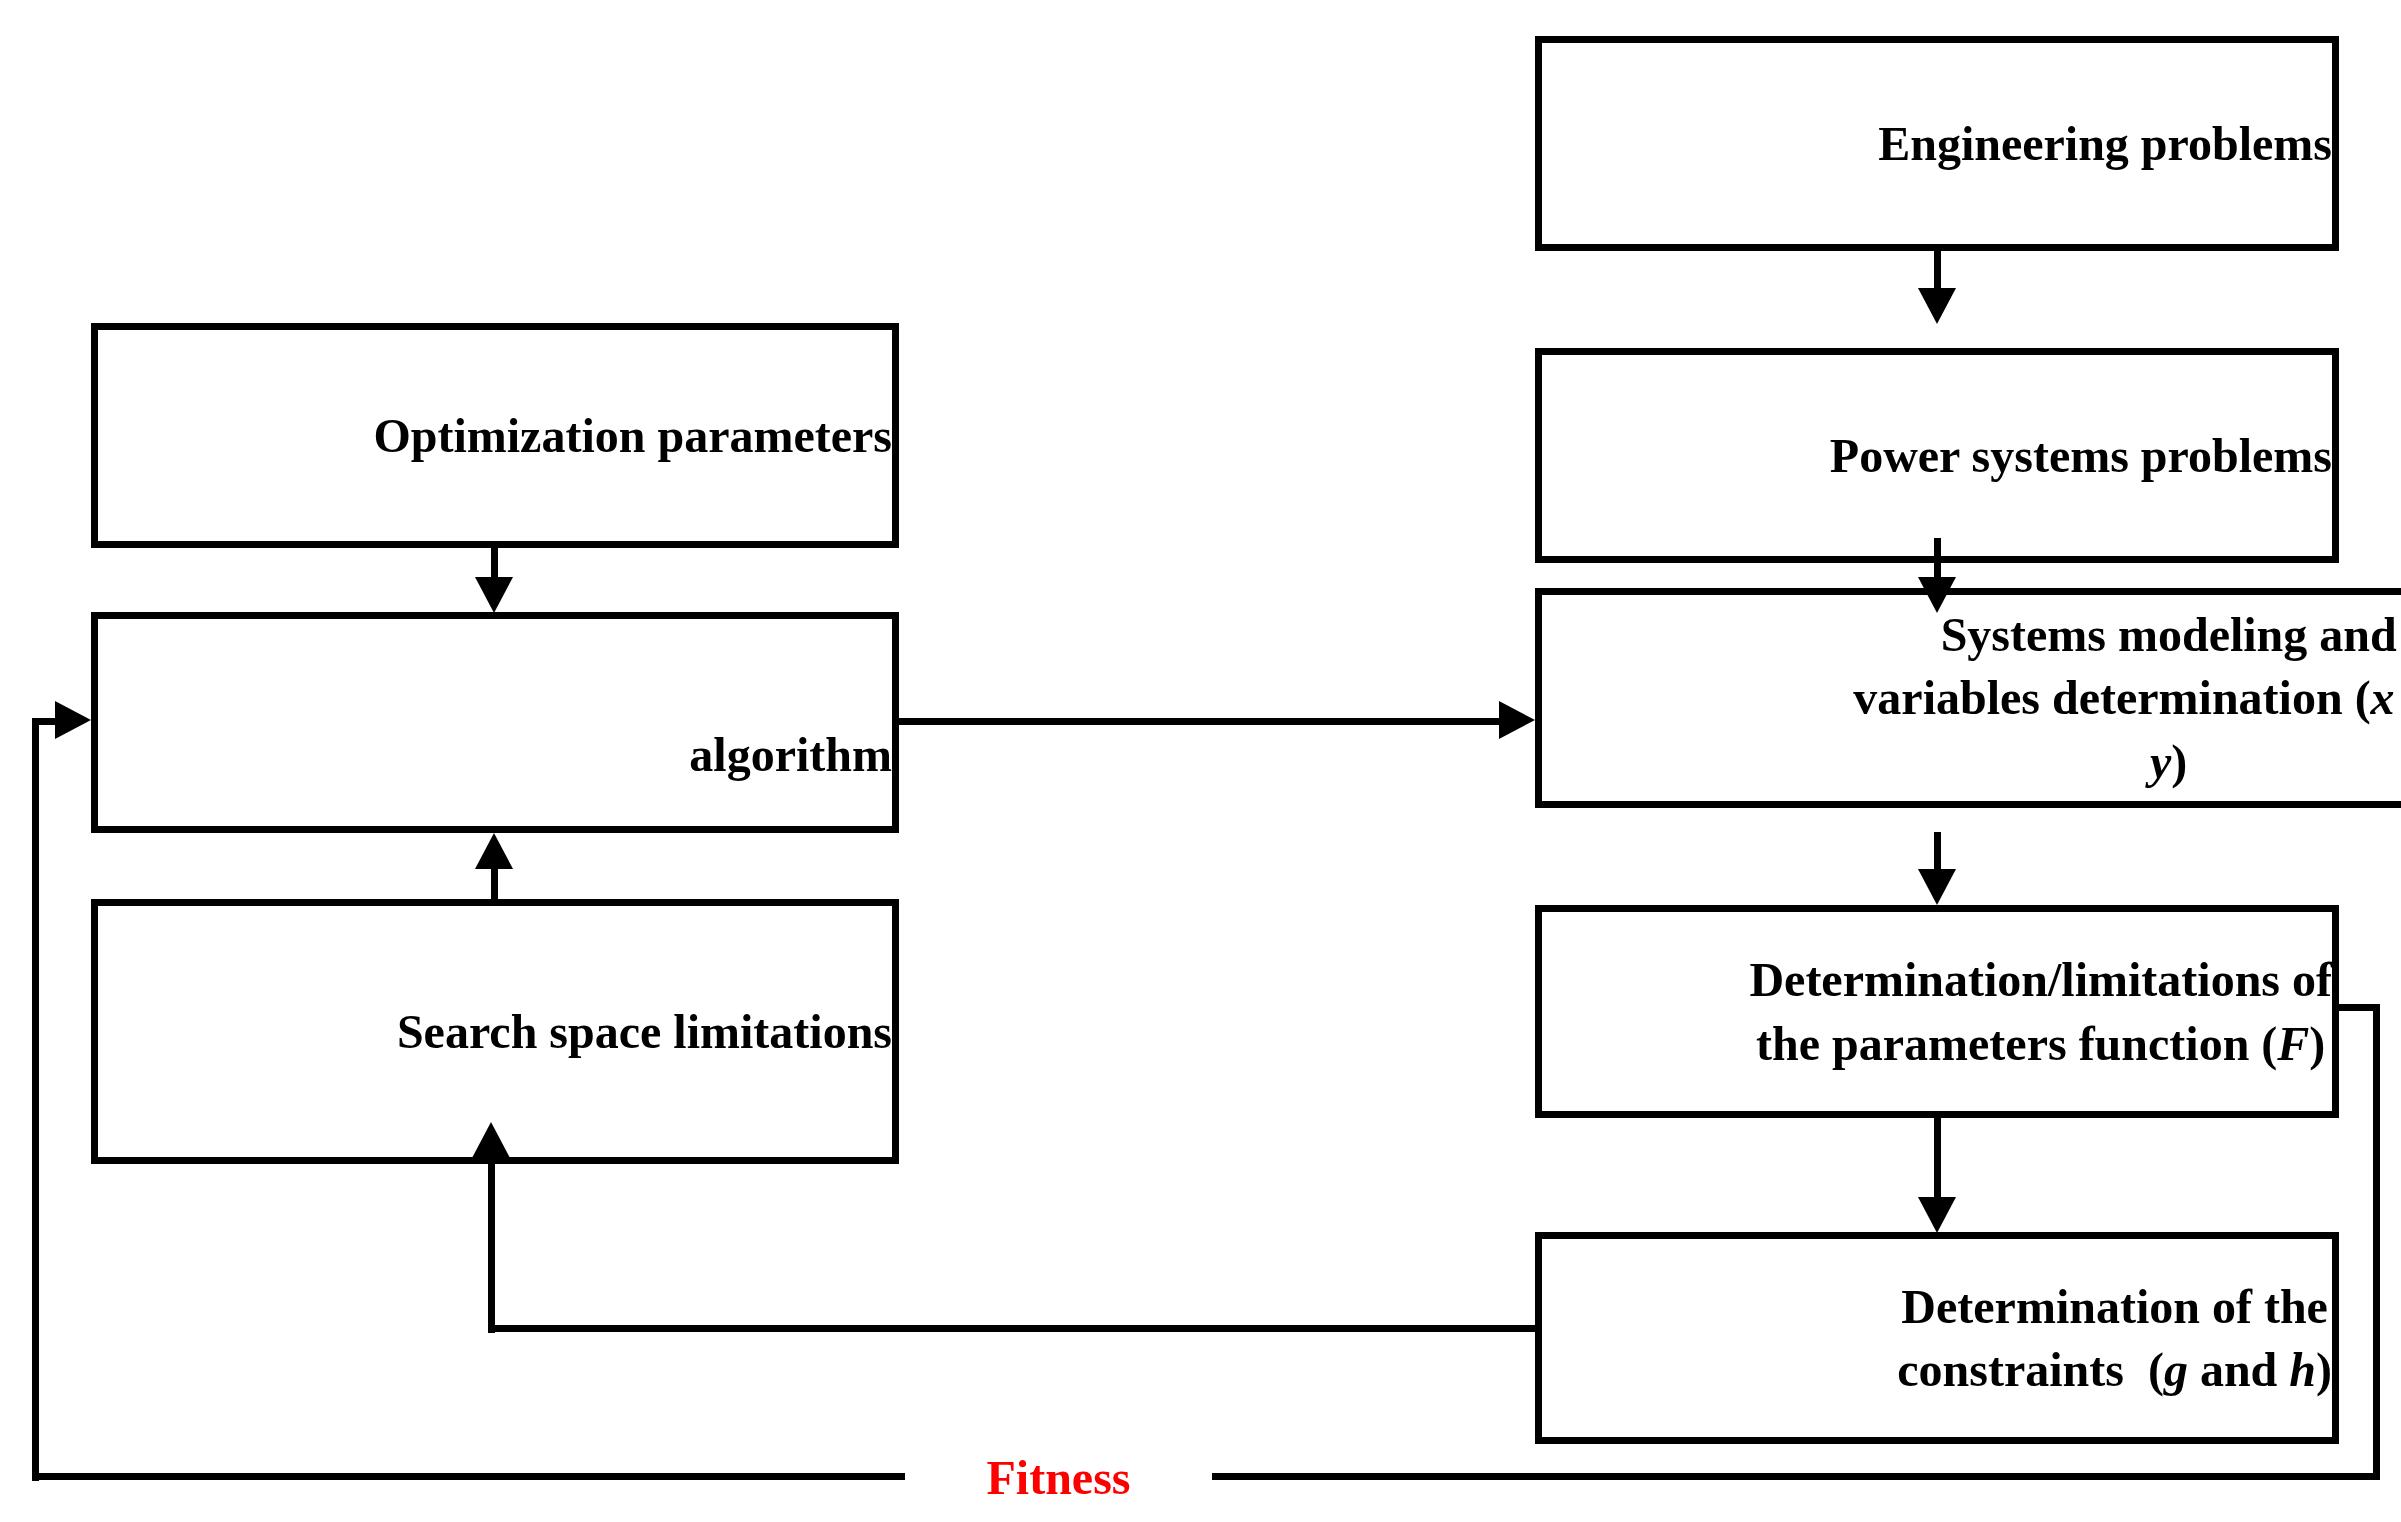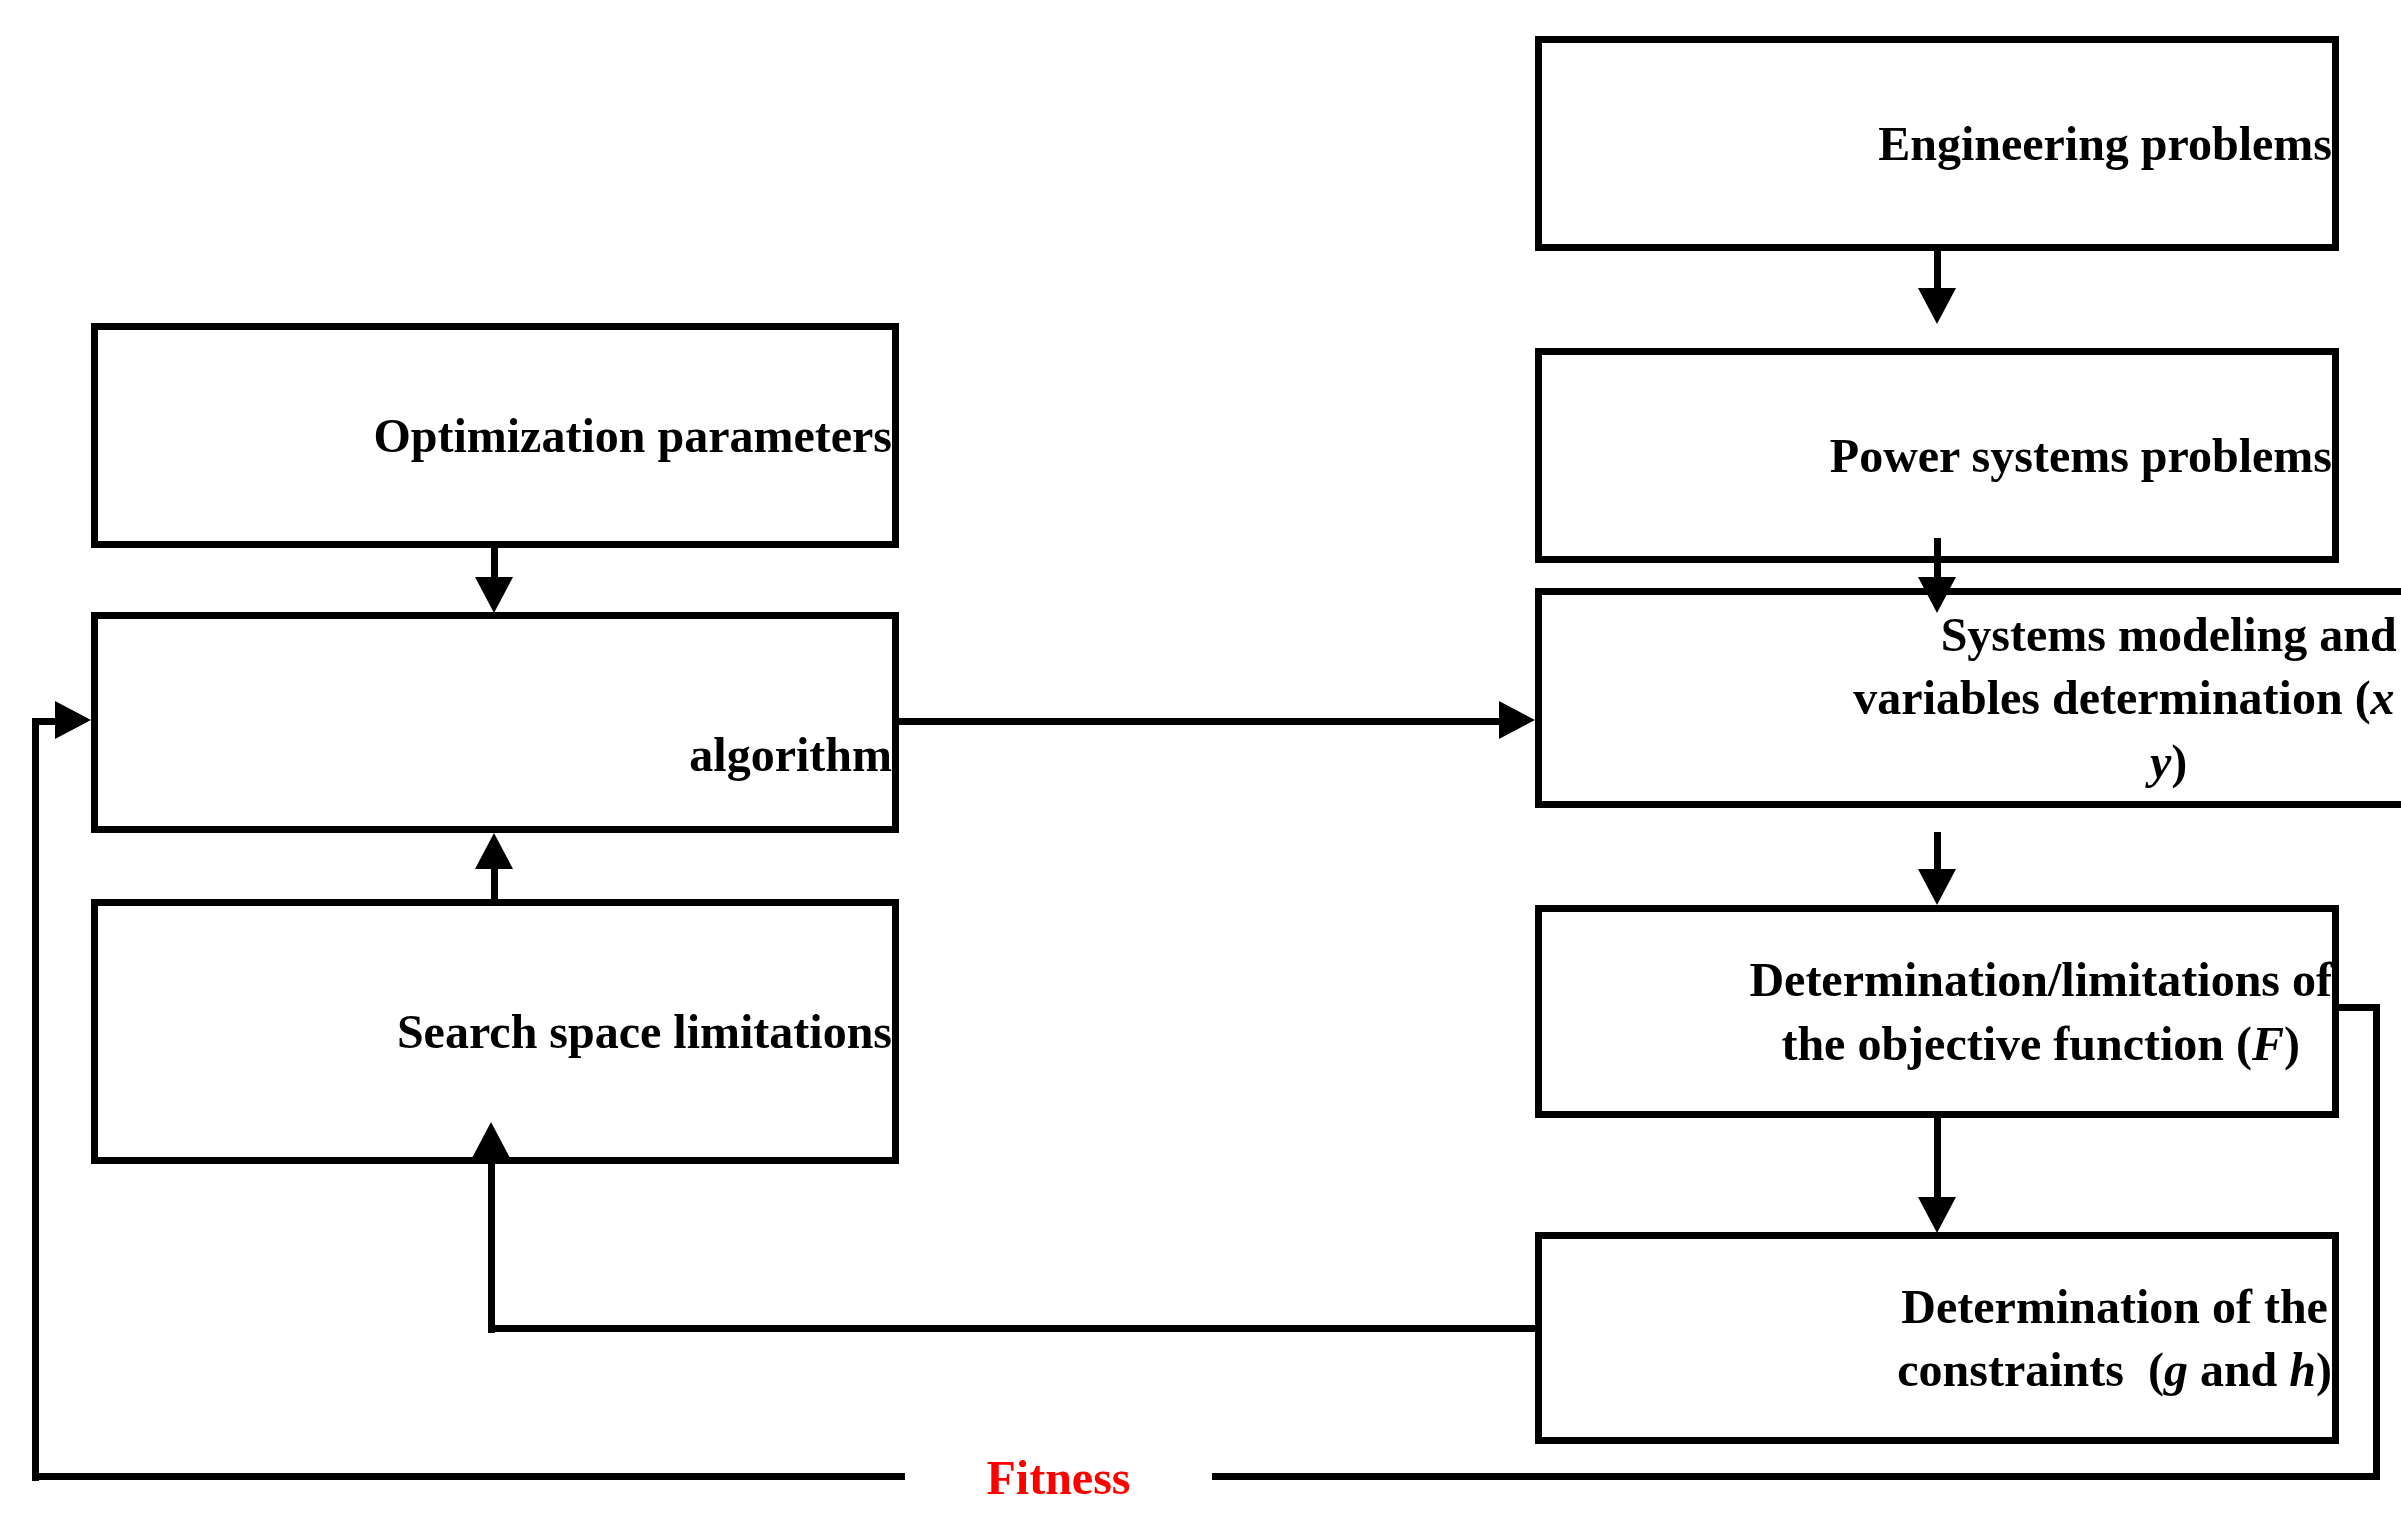--- a/index.html
+++ b/index.html
@@ -81,21 +81,21 @@
   <div class="box" id="b-eng">
     <span class="lbl"><span>Engineering problems</span></span>
   </div>
   <div class="box" id="b-pow">
     <span class="lbl"><span>Power systems problems</span></span>
   </div>
   <div class="box" id="b-sys">
     <span class="lbl"><span>Systems modeling and</span><br><span>variables determination (</span><span style="font-style: italic;">x</span><span> and</span><br><span style="font-style: italic;">y</span><span>)</span></span>
   </div>
   <div class="box" id="b-obj">
-    <span class="lbl"><span>Determination/limitations of</span><br><span>the objective function (</span><span style="font-style: italic;">F</span><span>)</span></span>
+    <span class="lbl"><span>Determination/limitations of</span><br><span>the parameters function (</span><span style="font-style: italic;">F</span><span>)</span></span>
   </div>
   <div class="box" id="b-con">
     <span class="lbl"><span>Determination of the</span><br><span>constraints  (</span><span style="font-style: italic;">g</span><span> and </span><span style="font-style: italic;">h</span><span>)</span></span>
   </div>
 
   <div class="ln" id="ln-a"></div>
   <div class="tri tri-down" id="tr-a"></div>
 
   <div class="tri tri-up" id="tr-b"></div>
   <div class="ln" id="ln-b"></div>

